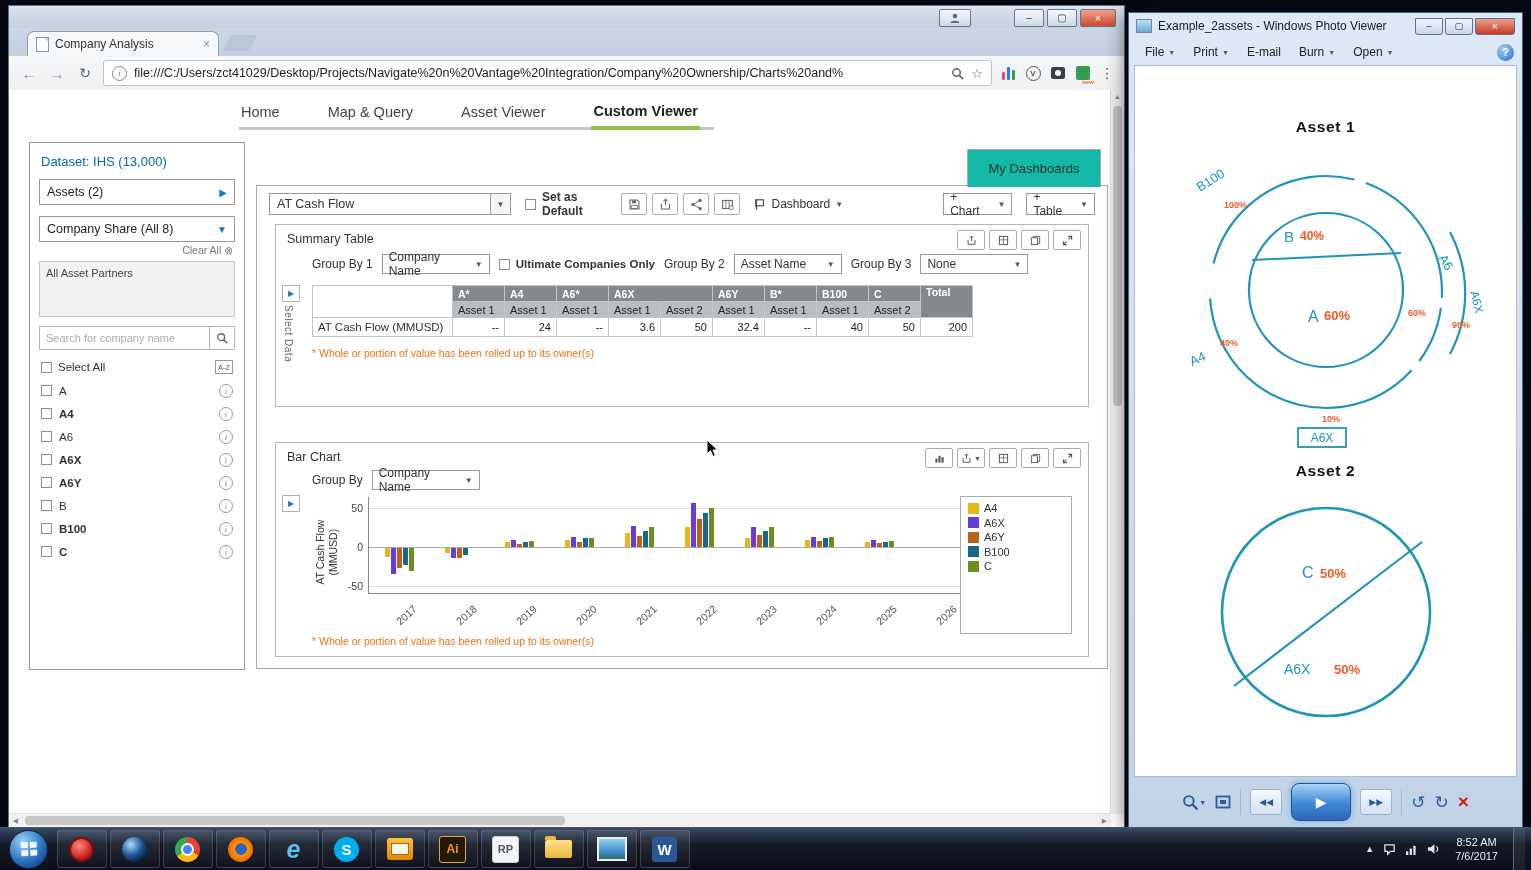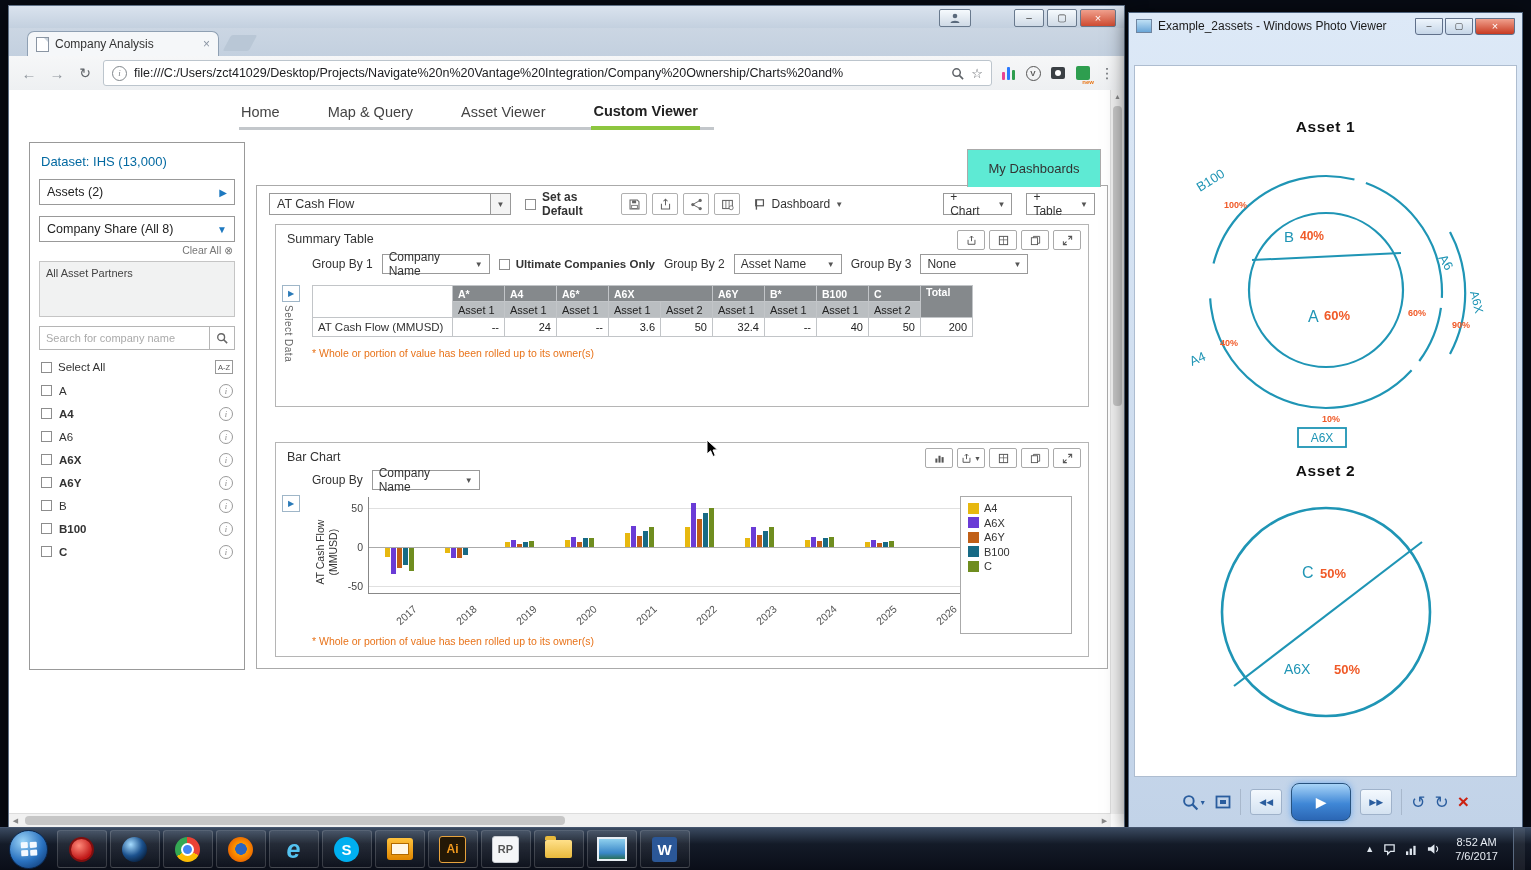--- a/index.html
+++ b/index.html
@@ -81,21 +81,21 @@
   .company-row .bold{font-weight:bold;}
   .info-i{margin-left:auto;width:12px;height:12px;border:1px solid #9a9a9a;border-radius:50%;color:#8a8a8a;
     font-size:8.5px;display:flex;align-items:center;justify-content:center;font-style:italic;flex:none;
     font-family:"Liberation Serif",serif;}
 
   
   .main-hdr{position:absolute;left:258px;top:62px;font-size:17px;color:#555;white-space:nowrap;}
   .main-hdr .grn{color:#7ab62c;}
   .main-hdr .small-grn{color:#8bc540;font-size:11px;margin-left:4px;}
   .dash-tab{position:absolute;right:23px;top:59px;width:132px;height:37px;border:1px solid #aaa;border-bottom:none;
-    background:#5eead4;display:flex;align-items:center;justify-content:center;font-size:13px;color:#333;z-index:2;}
+    background:#14b8a6;display:flex;align-items:center;justify-content:center;font-size:13px;color:#333;z-index:2;}
   .main-panel{position:absolute;left:247px;top:95px;width:852px;height:484px;border:1px solid #aaa;
     background:#fff;box-sizing:border-box;}
   .mp-toolbar{height:36px;display:flex;align-items:center;gap:14px;padding:0 12px;}
   .viewsel{display:flex;height:22px;}
   .viewsel .lbl{width:206px;border:1px solid #999;display:flex;align-items:center;padding:0 7px;font-size:12.5px;color:#333;}
   .viewsel .dd{width:19px;border:1px solid #999;border-left:none;background:#f4f4f4;display:flex;
     align-items:center;justify-content:center;font-size:8px;color:#555;}
   .chkrow{display:flex;align-items:center;gap:6px;font-size:12px;color:#333;font-weight:bold;}
   .ibtn{width:24px;height:20px;border:1px solid #b0b0b0;background:#fff;border-radius:2px;display:flex;
     align-items:center;justify-content:center;flex:none;}
@@ -694,20 +694,42 @@
   <div id="photoviewer" class="window">
     <div class="pv-title">
       <span class="pv-ic"></span>
       <span class="t">Example_2assets - Windows Photo Viewer</span>
       <span class="pv-btns">
         <span class="pvb">–</span>
         <span class="pvb">▢</span>
         <span class="pvb close">×</span>
       </span>
     </div>
+    <div class="pv-menu">
+      <span class="pv-mi">
+          <span>File</span>
+          <span class="c">▼</span>
+        </span>
+      <span class="pv-mi">
+          <span>Print</span>
+          <span class="c">▼</span>
+        </span>
+      <span class="pv-mi">
+          <span>E-mail</span>
+        </span>
+      <span class="pv-mi">
+          <span>Burn</span>
+          <span class="c">▼</span>
+        </span>
+      <span class="pv-mi">
+          <span>Open</span>
+          <span class="c">▼</span>
+        </span>
+      <span class="pv-help">?</span>
+    </div>
     <div class="pv-content">
       <div class="sk-title">Asset 1</div>
       <svg width="336" height="312" viewBox="0 0 336 312">
 
         <circle cx="168" cy="152" r="116" fill="none" stroke="#1f95b5" stroke-width="2.2" stroke-dasharray="182 12 148 10 58 12 272 35" stroke-dashoffset="320" transform="rotate(-8 168 152)"></circle>
 
         <path d="M 292 92 A 130 130 0 0 1 292 214" fill="none" stroke="#1f95b5" stroke-width="2.2"></path>
 
         <circle cx="168" cy="150" r="77" fill="none" stroke="#1f95b5" stroke-width="2.2"></circle>
 

